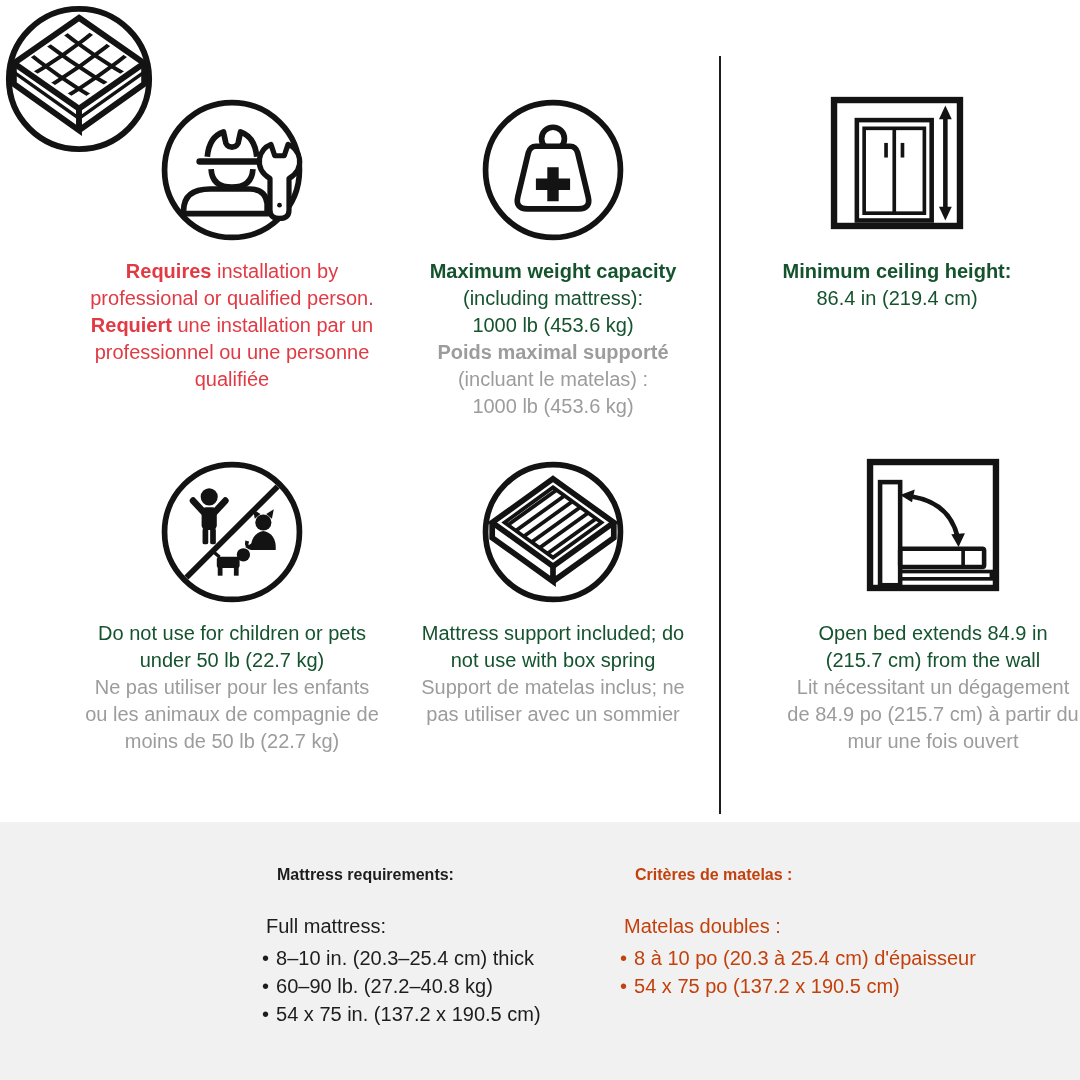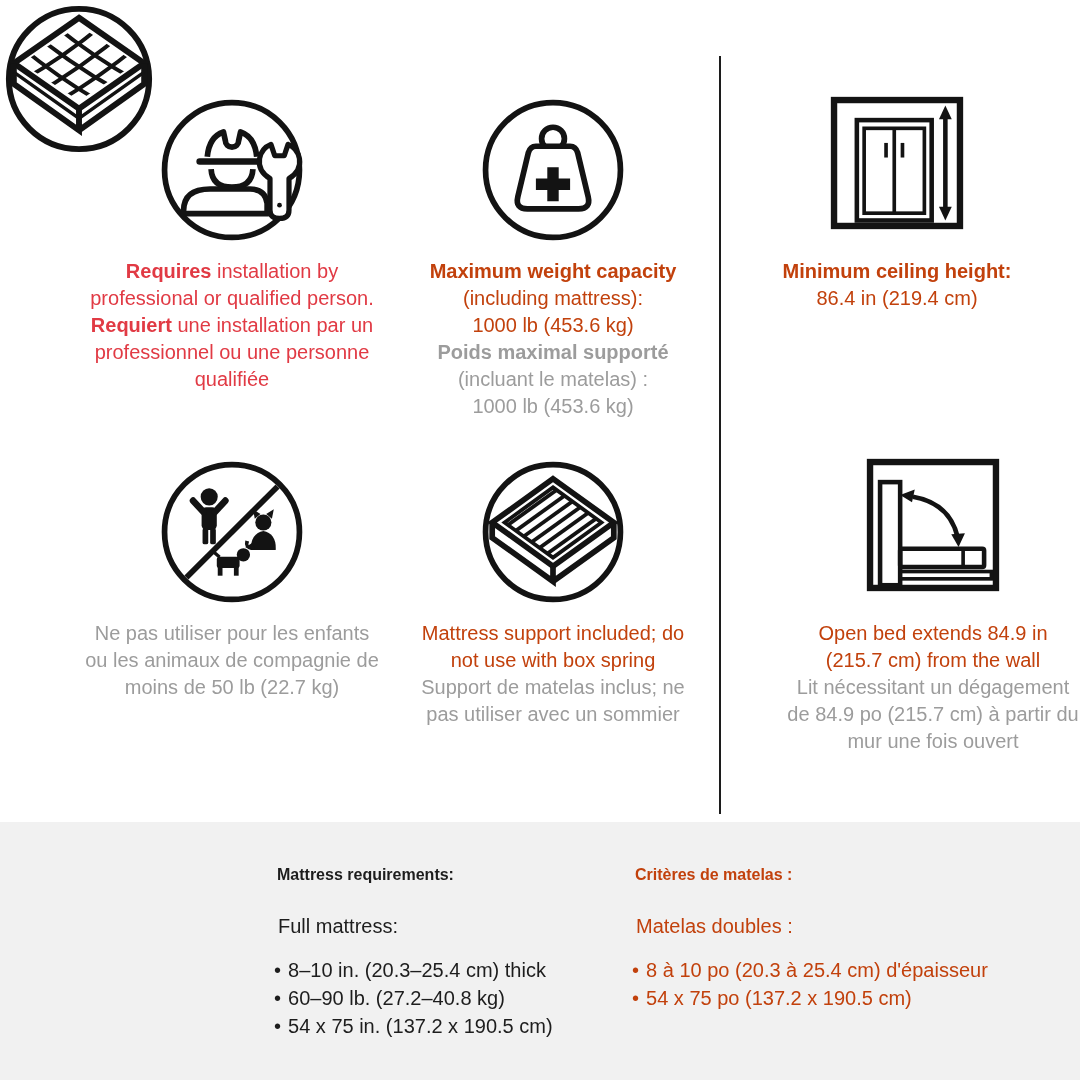--- a/index.html
+++ b/index.html
@@ -9,37 +9,37 @@
     color:#1d1d1d;
   }
   .divider { position:absolute; left:719px; top:56px; width:2px; height:758px; background:#1c1c1c; }
   .band { position:absolute; left:0; top:822px; width:1080px; height:258px; background:#f1f1f1; }
 
   .card { position:absolute; text-align:center; }
   .card .iconwrap { display:flex; justify-content:center; align-items:flex-start; }
   .card p { margin:0; white-space:pre-line; font-size:20px; line-height:27px; }
   .card .txt { margin-top:12px; }
   .card.sq .txt { margin-top:22px; }
-  .en { color:#c2410c; }
+  .en { color:#14532d; }
   .fr { color:#9c9c9c; }
   .red p, .red b { color:#e13a44; }
   b { font-weight:bold; }
 
   #card-install { left:40px;  top:94px;  width:384px; }
   #card-weight  { left:403px; top:94px;  width:300px; }
   #card-ceiling { left:726px; top:90px;  width:342px; }
   #card-children{ left:40px;  top:456px; width:384px; }
   #card-support { left:403px; top:456px; width:300px; }
   #card-openbed { left:762px; top:452px; width:342px; }
   .req-col { position:absolute; top:866px; }
   #req-en { left:262px; width:345px; }
   #req-fr { left:620px; width:445px; color:#c2410c; }
   .req-col .title { font-weight:bold; font-size:16px; margin:0 0 28px 15px; }
-  .req-col .subtitle { font-size:20px; line-height:28px; margin:16px; }
-  .req-col ul { margin:12px; padding:0; list-style:none; }
+  .req-col .subtitle { font-size:20px; line-height:28px; margin:4px; }
+  .req-col ul { margin:0; padding:0; list-style:none; }
   .req-col li { font-size:20px; line-height:28px; }
   .req-col li::before { content:"•"; margin-right:7px; }
   svg { display:block; }
 </style>
 </head>
 <body>
 
 <div class="page">
 
   <div class="divider"></div>
@@ -137,20 +137,22 @@
           <circle cx="92" cy="104" r="7"></circle>
           <path d="M94,96 l8,-5 2,8 z"></path>
           <rect x="65" y="116" width="5" height="10"></rect>
           <rect x="82" y="116" width="5" height="10"></rect>
           <path d="M66,108 l-8,-7 3,-2 7,6 z"></path>
         </g>
         <line x1="128" y1="32" x2="32" y2="128" stroke="#131313" stroke-width="6"></line>
       </svg>
     </div>
     <div class="txt">
+      <p class="en">Do not use for children or pets
+under 50 lb (22.7 kg)</p>
       <p class="fr">Ne pas utiliser pour les enfants
 ou les animaux de compagnie de
 moins de 50 lb (22.7 kg)</p>
     </div>
   </div>
 
   <div class="card" id="card-support">
     <div class="iconwrap">
       <svg width="152" height="152" viewBox="0 0 160 160">
         <defs>

